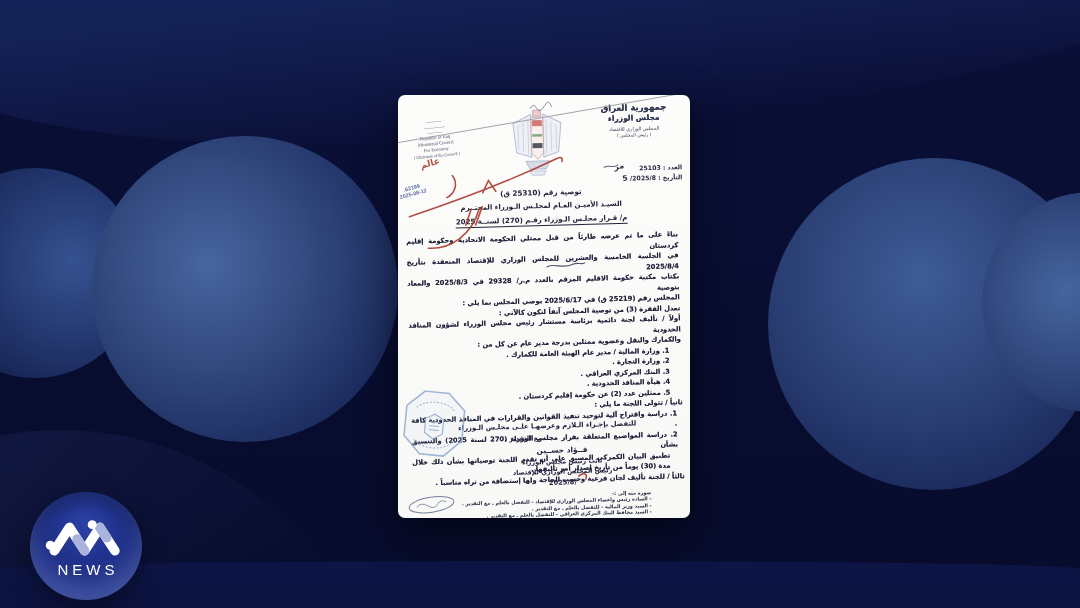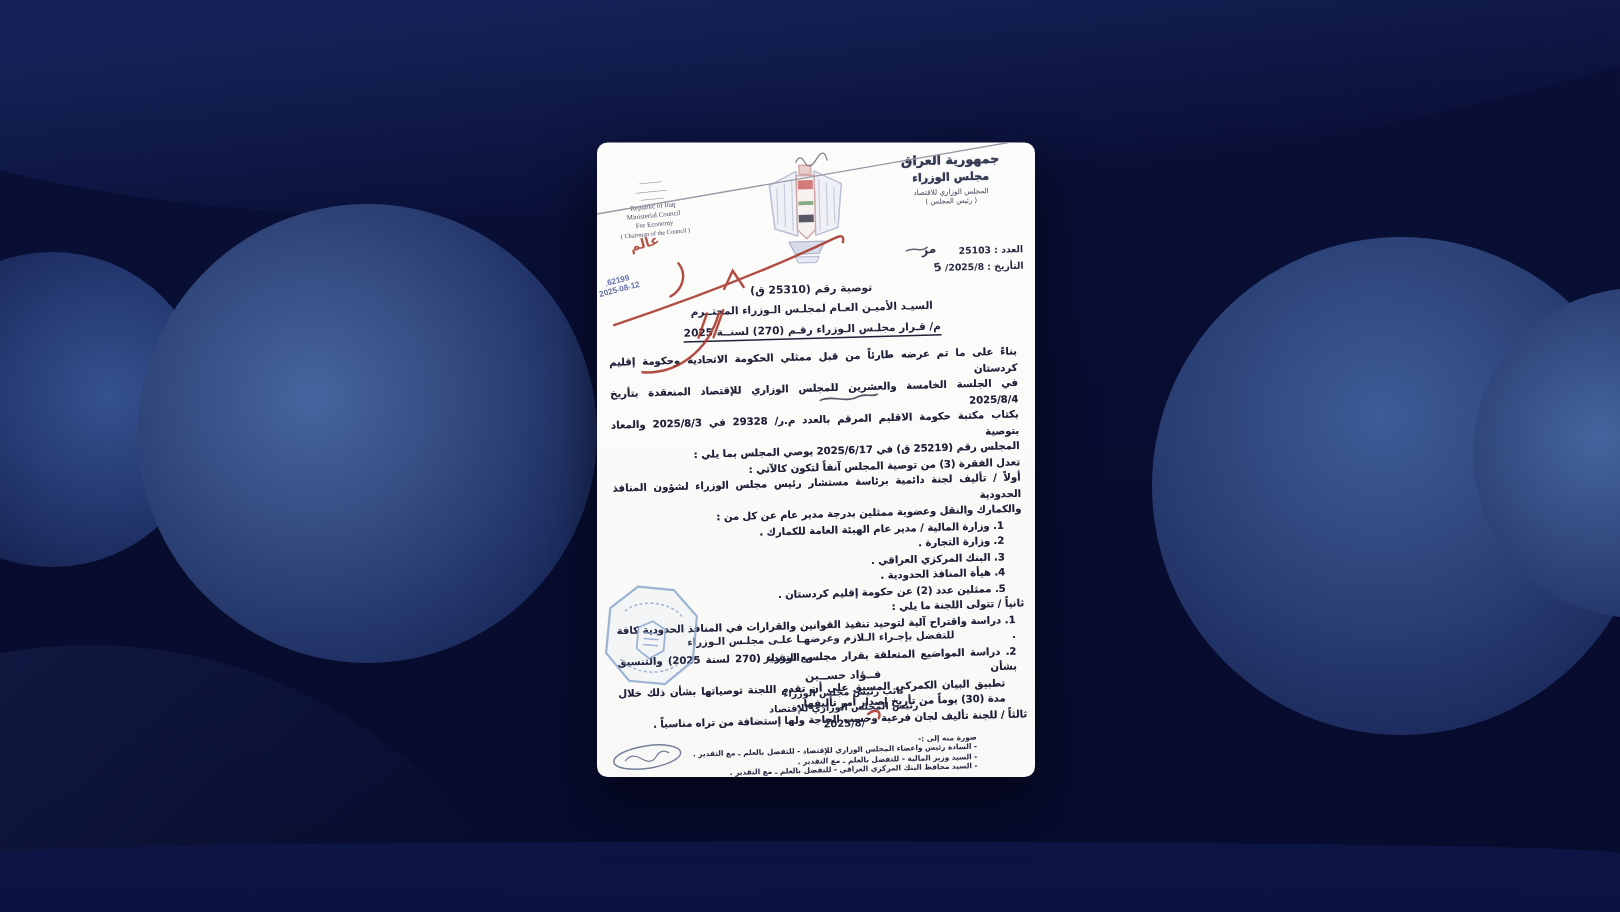--- a/index.html
+++ b/index.html
@@ -230,14 +230,26 @@
             <path d="M176 382 c5 -4 9 -2 7 3"></path>
           </g>
           <path d="M150 172 c8 -4 16 3 26 -2 c5 -2 9 1 12 -1" stroke="#2a2a40" stroke-width="1.1" opacity=".8"></path>
           <path d="M210 74 c6 -3 10 2 14 -2" stroke="#30304a" stroke-width="1" opacity=".75"></path>
         </g>
       </svg>
 
     </div>
   </div>
 
+  <div class="logo">
+    <svg width="86" height="44" viewBox="0 0 120 64">
+      <g fill="none" stroke-linecap="round" stroke-linejoin="round">
+        <path d="M14 52 L36 18 L58 52 L80 18 L102 52" stroke="#ffffff" stroke-width="14"></path>
+        <path d="M47 35 L58 52" stroke="#a9b3dc" stroke-width="14"></path>
+        <path d="M80 18 L90 33" stroke="#a9b3dc" stroke-width="14"></path>
+      </g>
+      <circle cx="8" cy="44" r="6.5" fill="#ffffff"></circle>
+      <circle cx="69" cy="14" r="6.5" fill="#ffffff"></circle>
+    </svg>
+    <div class="logo-news">NEWS</div>
+  </div>
 
 </div>
 
 </body></html>

